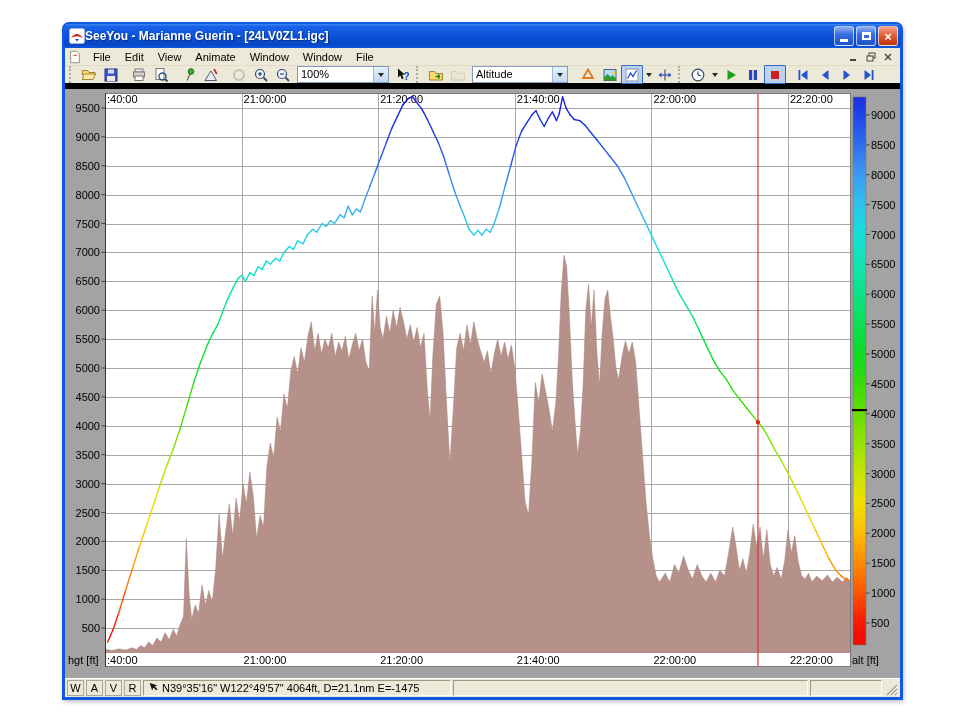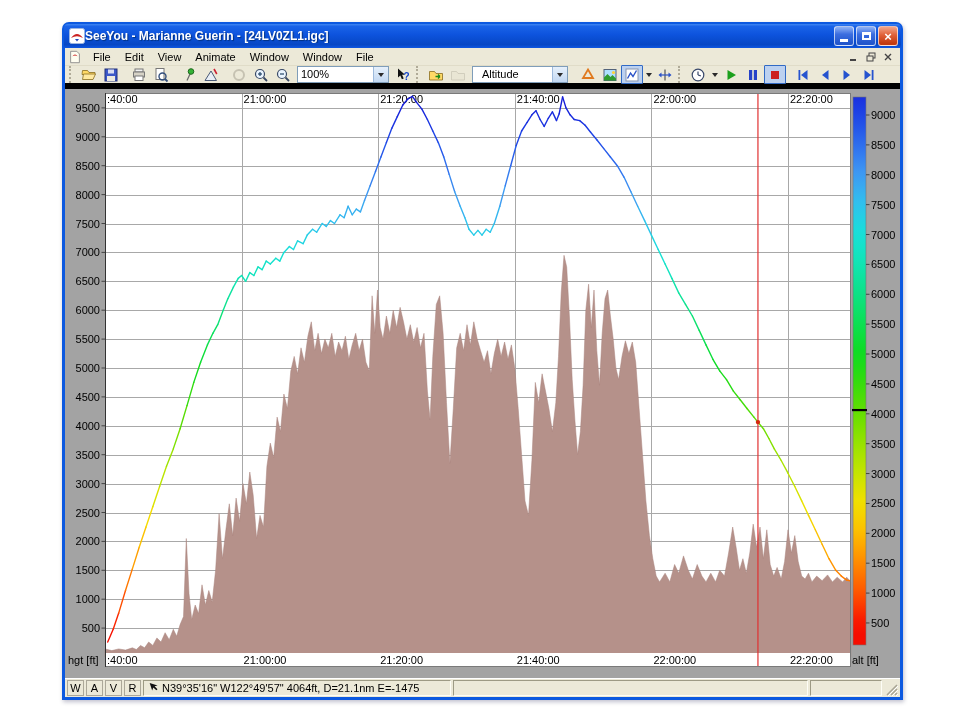--- a/index.html
+++ b/index.html
@@ -196,21 +196,21 @@
           <svg viewBox="0 0 16 16" width="16" height="16">
             <path d="M1.5 4.5h5l1.5 2h6.5v6.5h-13z" fill="#ffd966" stroke="#8a6d1f" stroke-width="0.8"></path>
             <path d="M7.5 9.5h4.5M12 9.5l-2-2M12 9.5l-2 2" stroke="#1a8a1a" stroke-width="1.3" fill="none"></path>
           </svg>
         </span>
         <span class="tbtn disabled">
           <svg viewBox="0 0 16 16" width="16" height="16">
             <path d="M1.5 4.5h5l1.5 2h6.5v6.5h-13z" fill="#e6e2d0" stroke="#9a9584" stroke-width="0.8"></path>
           </svg>
         </span>
-        <span class="tcombo" style="width: 96px; padding-left: 6px;">
+        <span class="tcombo" style="width: 96px;">
           <span class="cval">Altitude</span>
           <span class="carw">
             <span class="tri-dn"></span>
           </span>
         </span>
         <span class="tspace"></span>
         <span class="tbtn">
           <svg viewBox="0 0 16 16" width="16" height="16">
             <path d="M8 2.5L13 11H3z" fill="none" stroke="#e07a1f" stroke-width="1.8"></path>
           </svg>

